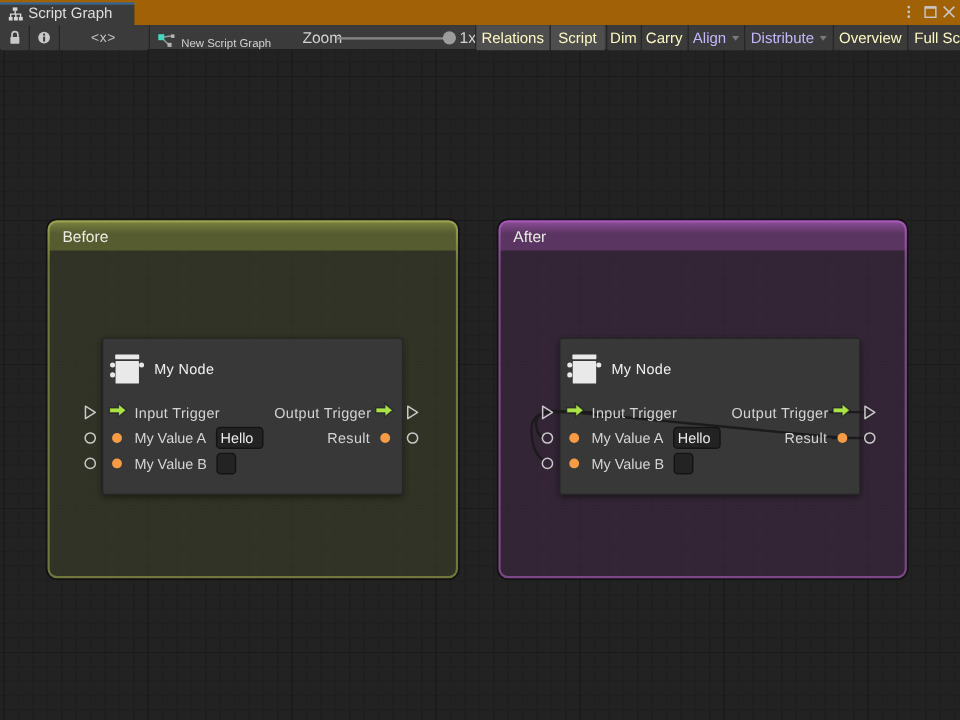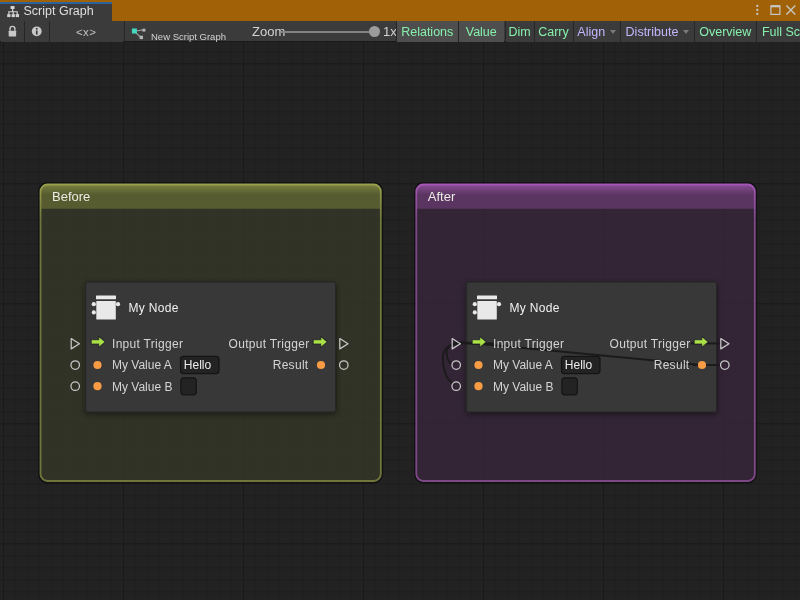--- a/index.html
+++ b/index.html
@@ -11,21 +11,21 @@
 #tab span{position:absolute;left:23.5px;top:0.3px}
 #winbtns{position:absolute;right:0;top:0}
 #toolbar{position:absolute;left:0;top:21px;width:800px;height:21px;background:#3b3b3b;border-bottom:1px solid #191919;opacity:0.999}
 #toolbar .cell{position:absolute;top:0;height:21px;background:#3b3b3b;display:flex;align-items:center;justify-content:center}
 .codecell{color:#c2c2c2;font-size:11.5px;letter-spacing:0.5px}
 .sep{position:absolute;top:0;width:1px;height:21px;background:#262626}
 #breadcrumb{position:absolute;left:124px;top:0;width:119px;height:21px;display:flex;align-items:flex-end;color:#d2d2d2;font-size:9.5px}
 .slab{position:absolute;top:0;height:21px;line-height:21px;color:#d2d2d2;font-size:13px}
 #ztrack{position:absolute;left:281px;top:9.5px;width:90px;height:2px;background:#848484}
 #zthumb{position:absolute;left:369.2px;top:4.8px;width:11.2px;height:11.2px;border-radius:50%;background:#9c9c9c}
-.tbtn{position:absolute;top:0;height:21px;background:#3b3b3b;color:#86efac;font-size:12.5px;display:flex;align-items:center;justify-content:center;white-space:nowrap;overflow:hidden}
+.tbtn{position:absolute;top:0;height:21px;background:#3b3b3b;color:#fef9c3;font-size:12.5px;display:flex;align-items:center;justify-content:center;white-space:nowrap;overflow:hidden}
 .tbtn.on{background:#4e4e4e}
 .tbtn.dis{color:#c4b5fd}
 .dar{width:0;height:0;border-left:3.5px solid transparent;border-right:3.5px solid transparent;border-top:4px solid #7a7a7a;margin-left:5px;display:inline-block}
 #canvas{position:absolute;left:0;top:42px;opacity:0.999}
 </style>
 </head>
 <body>
 <div id="tabbar">
   <div id="tabblue"></div>
   <div id="tab">
@@ -77,21 +77,21 @@
       <rect x="11.5" y="0.7" width="2.9" height="2.9" fill="#b4b4b4"></rect>
     </svg>
       <span>New Script Graph</span>
   </div>
   <span class="slab" style="left:252px">Zoom</span>
   <div id="ztrack"></div>
   <div id="zthumb"></div>
   <span class="slab" style="left:383px">1x</span>
   <div class="sep" style="left:396px"></div>
   <div class="tbtn on" style="left:397px;width:60.5px">Relations</div>
-    <div class="tbtn on" style="left:458.5px;width:45.5px">Value</div>
+    <div class="tbtn on" style="left:458.5px;width:45.5px">Script</div>
     <div class="tbtn " style="left:505.5px;width:28.0px">Dim</div>
     <div class="tbtn " style="left:534.5px;width:38.0px">Carry</div>
     <div class="tbtn dis" style="left:573.5px;width:46.5px">Align <span class="dar"></span></div>
     <div class="tbtn dis" style="left:621px;width:73px">Distribute <span class="dar"></span></div>
     <div class="tbtn " style="left:695px;width:60.5px">Overview</div>
     <div class="tbtn " style="left:757px;width:73px">Full Screen</div>
   <div class="sep" style="left:457.7px"></div>
     <div class="sep" style="left:504.5px"></div>
     <div class="sep" style="left:533.8px"></div>
     <div class="sep" style="left:572.8px"></div>

